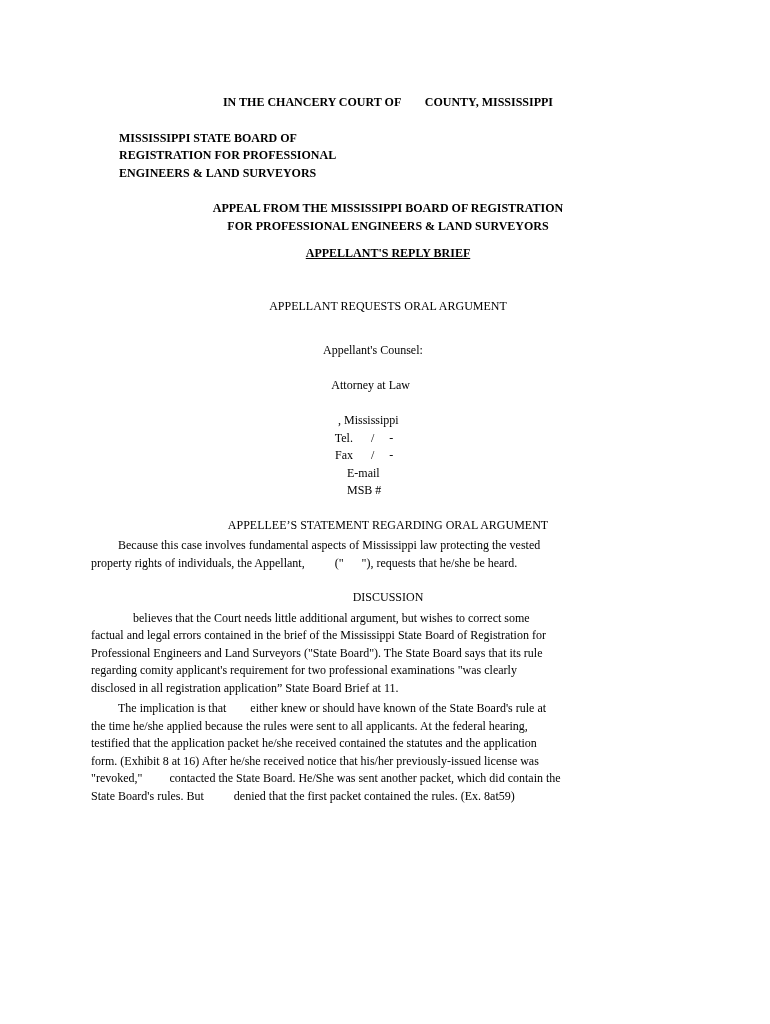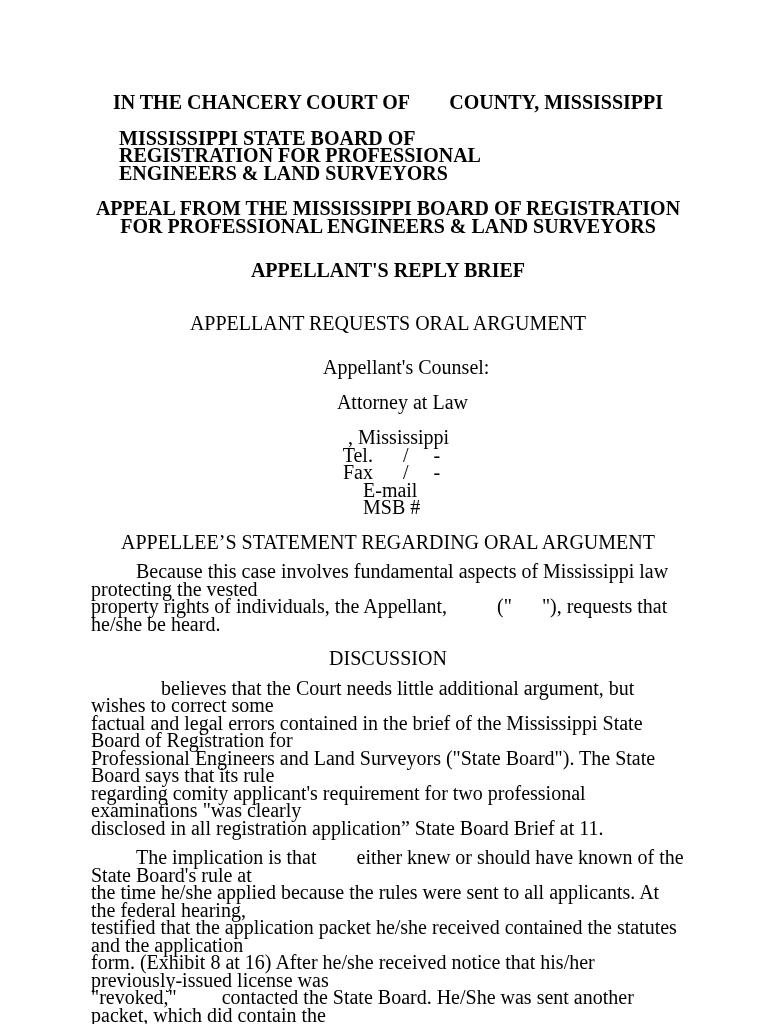--- a/index.html
+++ b/index.html
@@ -10,36 +10,36 @@
   .page {
     position: relative;
     width: 770px;
     height: 1024px;
     box-sizing: border-box;
     margin: 0 auto;
     padding: 94px 85px 0 91px;
     background: #ffffff;
     color: #000000;
     font-family: "Liberation Serif", "DejaVu Serif", serif;
-    font-size: 20px;
+    font-size: 12px;
     line-height: 17.5px;
     overflow: hidden;
   }
   .pre     { white-space: pre-wrap; }
   .t-center{ text-align: center; }
   .bold    { font-weight: bold; }
 
   .vs-line          { margin-top: 50px; }
   .party-block      { margin-top: 18px; margin-left: 28px; }
   .appeal-heading   { margin-top: 18px; }
-  .brief-title      { margin-top: 27px; }
+  .brief-title      { margin-top: 10px; text-decoration: underline; }
   .oral-request     { margin-top: 35px; }
   .counsel-block    { margin-top: 27px; margin-left: 232px; white-space: pre; }
   .appellee-heading { margin-top: 17px; }
-  .body-para        { margin-top: 12px; }
+  .body-para        { margin-top: 3px; }
   .discussion-head  { margin-top: 17px; text-align: center; }
 </style>
 </head>
 <body>
 
 <div class="page">
 
   <div class="t-center bold pre">IN THE CHANCERY COURT OF        COUNTY, MISSISSIPPI</div>
 
 

